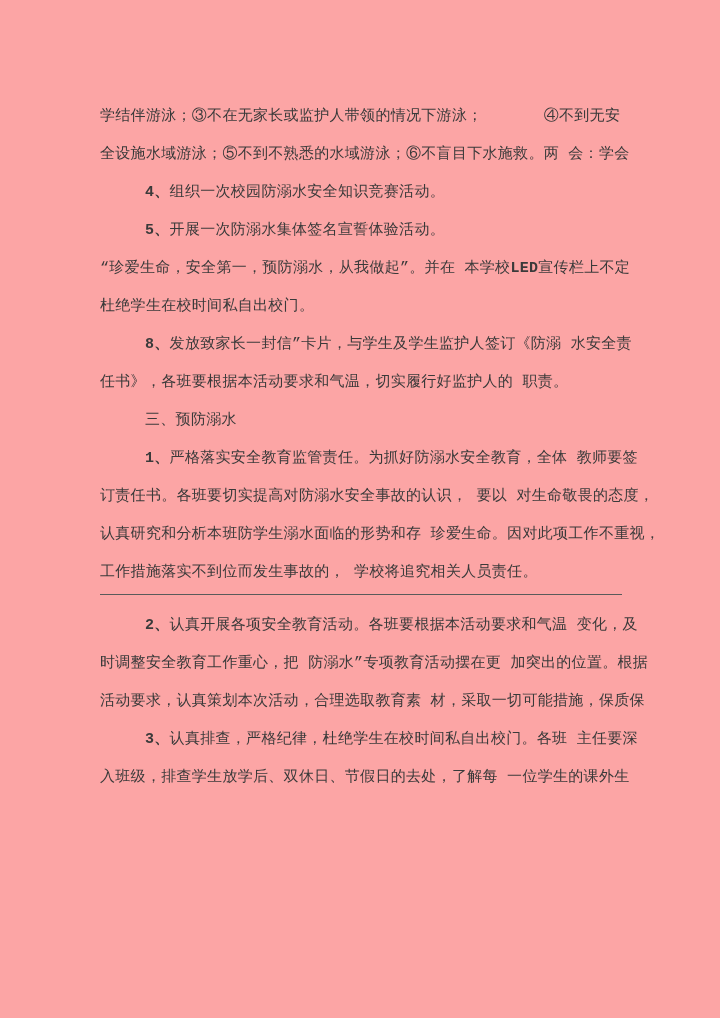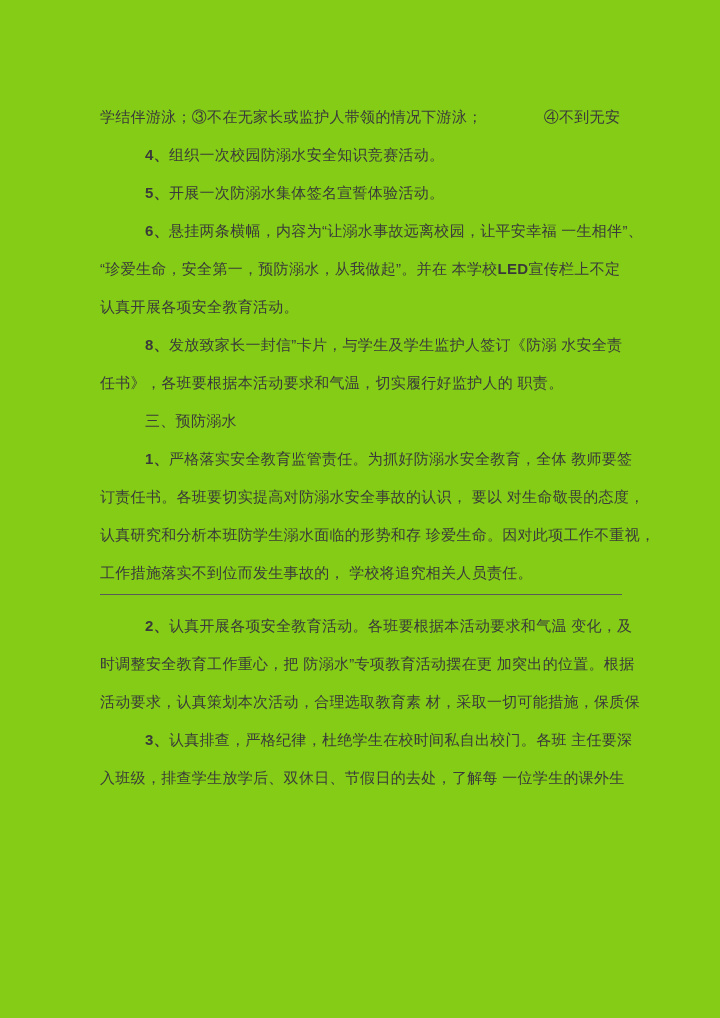--- a/index.html
+++ b/index.html
@@ -4,23 +4,23 @@
 <style>
   html, body {
     margin: 0;
     padding: 0;
     background: #ffffff;
   }
   .page {
     position: relative;
     width: 720px;
     height: 1018px;
-    background: #84cc16;
+    background: #fca5a5;
     overflow: hidden;
-    font-family: Liberation Sans, sans-serif;
+    font-family: Liberation Mono, monospace;
   }
   .content {
     position: absolute;
     left: 100px;
     top: 98px;
     width: 522px;
     color: #3a3a3a;
     font-size: 15px;
   }
   .line {
@@ -40,25 +40,25 @@
     border-top: 1px solid #5a5a5a;
     margin-top: 2px;
   }
 </style>
 </head>
 <body>
 
 <div class="page">
   <div class="content" id="content">
       <div class="line"><span>学结伴游泳；③不在无家长或监护人带领的情况下游泳；　　　　④不到无安</span></div>
+      <div class="line"><span>全设施水域游泳；⑤不到不熟悉的水域游泳；⑥不盲目下水施救。两 会：学会</span></div>
       <div class="line indent"><span class="bold">4、</span><span>组织一次校园防溺水安全知识竞赛活动。</span></div>
       <div class="line indent"><span class="bold">5、</span><span>开展一次防溺水集体签名宣誓体验活动。</span></div>
-      <div class="line indent"><span class="bold">6、</span><span>悬挂两条横幅，内容为“让溺水事故远离校园，让平安幸福 一生相伴”、</span></div>
       <div class="line"><span>“珍爱生命，安全第一，预防溺水，从我做起”。并在 本学校</span><span class="bold">LED</span><span>宣传栏上不定</span></div>
-      <div class="line"><span>认真开展各项安全教育活动。</span></div>
+      <div class="line"><span>杜绝学生在校时间私自出校门。</span></div>
       <div class="line indent"><span class="bold">8、</span><span>发放致家长一封信”卡片，与学生及学生监护人签订《防溺 水安全责</span></div>
       <div class="line"><span>任书》，各班要根据本活动要求和气温，切实履行好监护人的 职责。</span></div>
       <div class="line indent"><span>三、预防溺水</span></div>
       <div class="line indent"><span class="bold">1、</span><span>严格落实安全教育监管责任。为抓好防溺水安全教育，全体 教师要签</span></div>
       <div class="line"><span>订责任书。各班要切实提高对防溺水安全事故的认识， 要以 对生命敬畏的态度，</span></div>
       <div class="line"><span>认真研究和分析本班防学生溺水面临的形势和存 珍爱生命。因对此项工作不重视，</span></div>
       <div class="line"><span>工作措施落实不到位而发生事故的， 学校将追究相关人员责任。</span></div>
       <div class="divider" style="border-top-color: rgb(90, 90, 90);"></div>
       <div class="line indent"><span class="bold">2、</span><span>认真开展各项安全教育活动。各班要根据本活动要求和气温 变化，及</span></div>
       <div class="line"><span>时调整安全教育工作重心，把 防溺水”专项教育活动摆在更 加突出的位置。根据</span></div>

